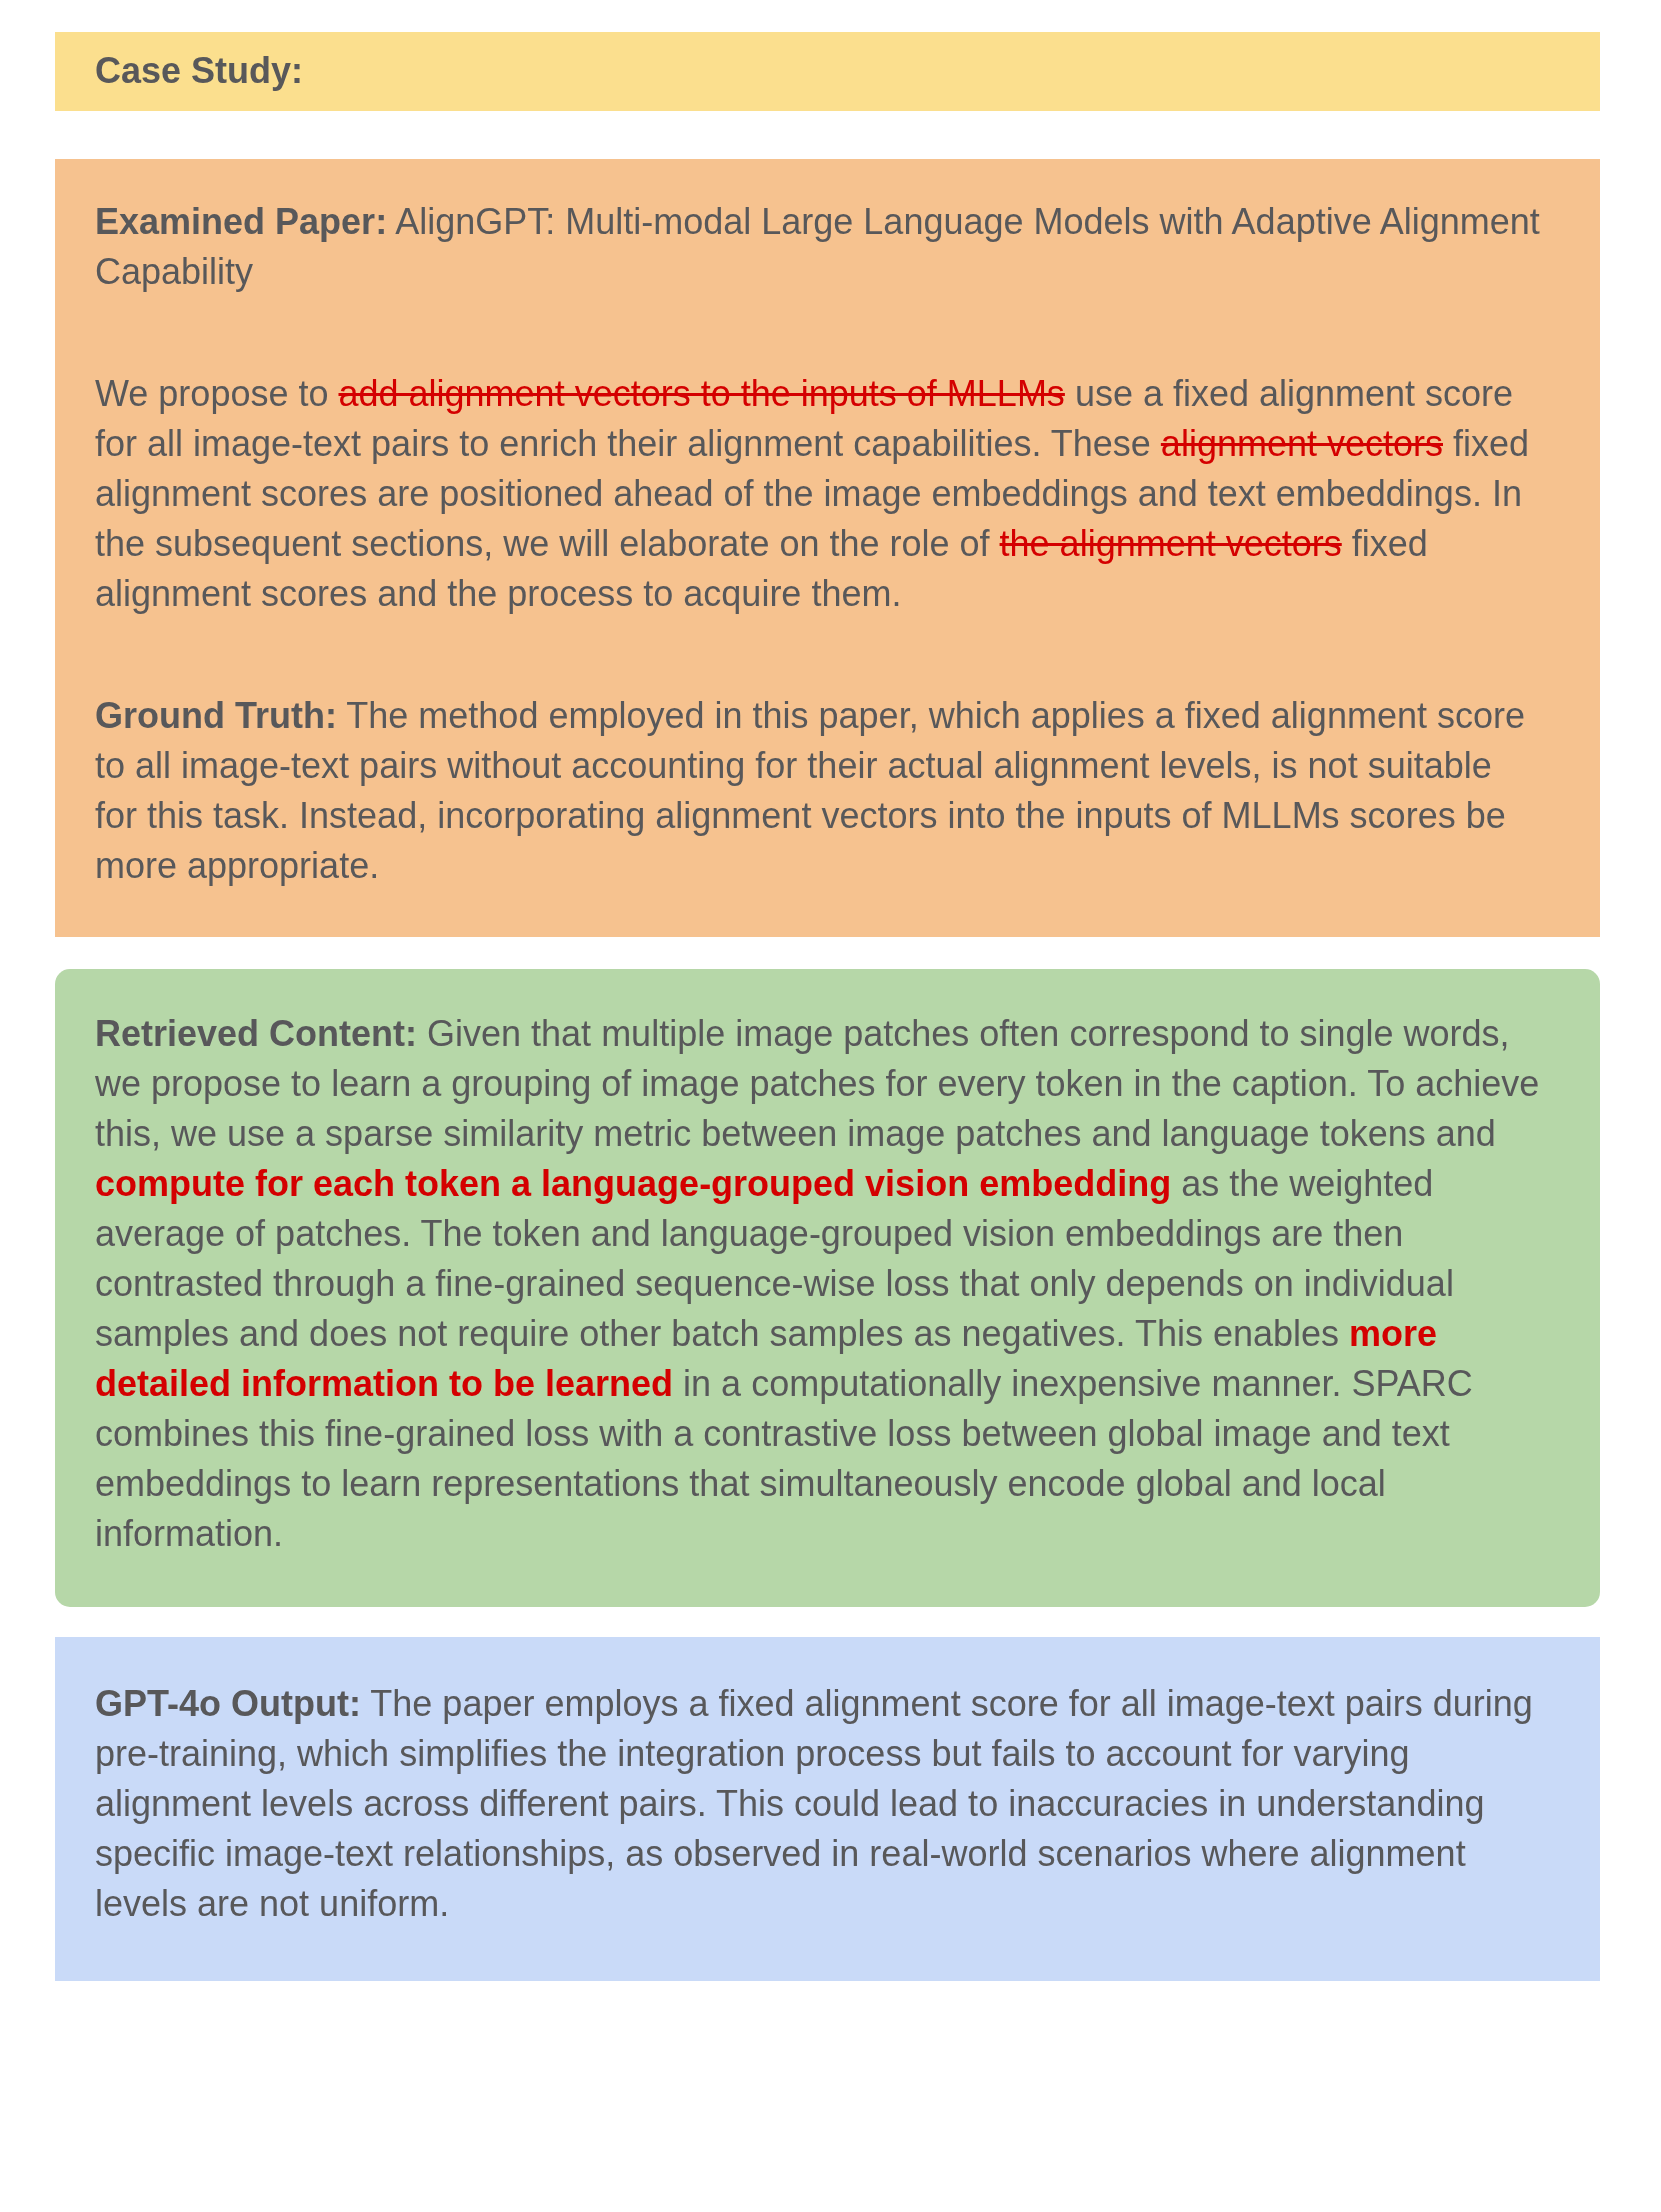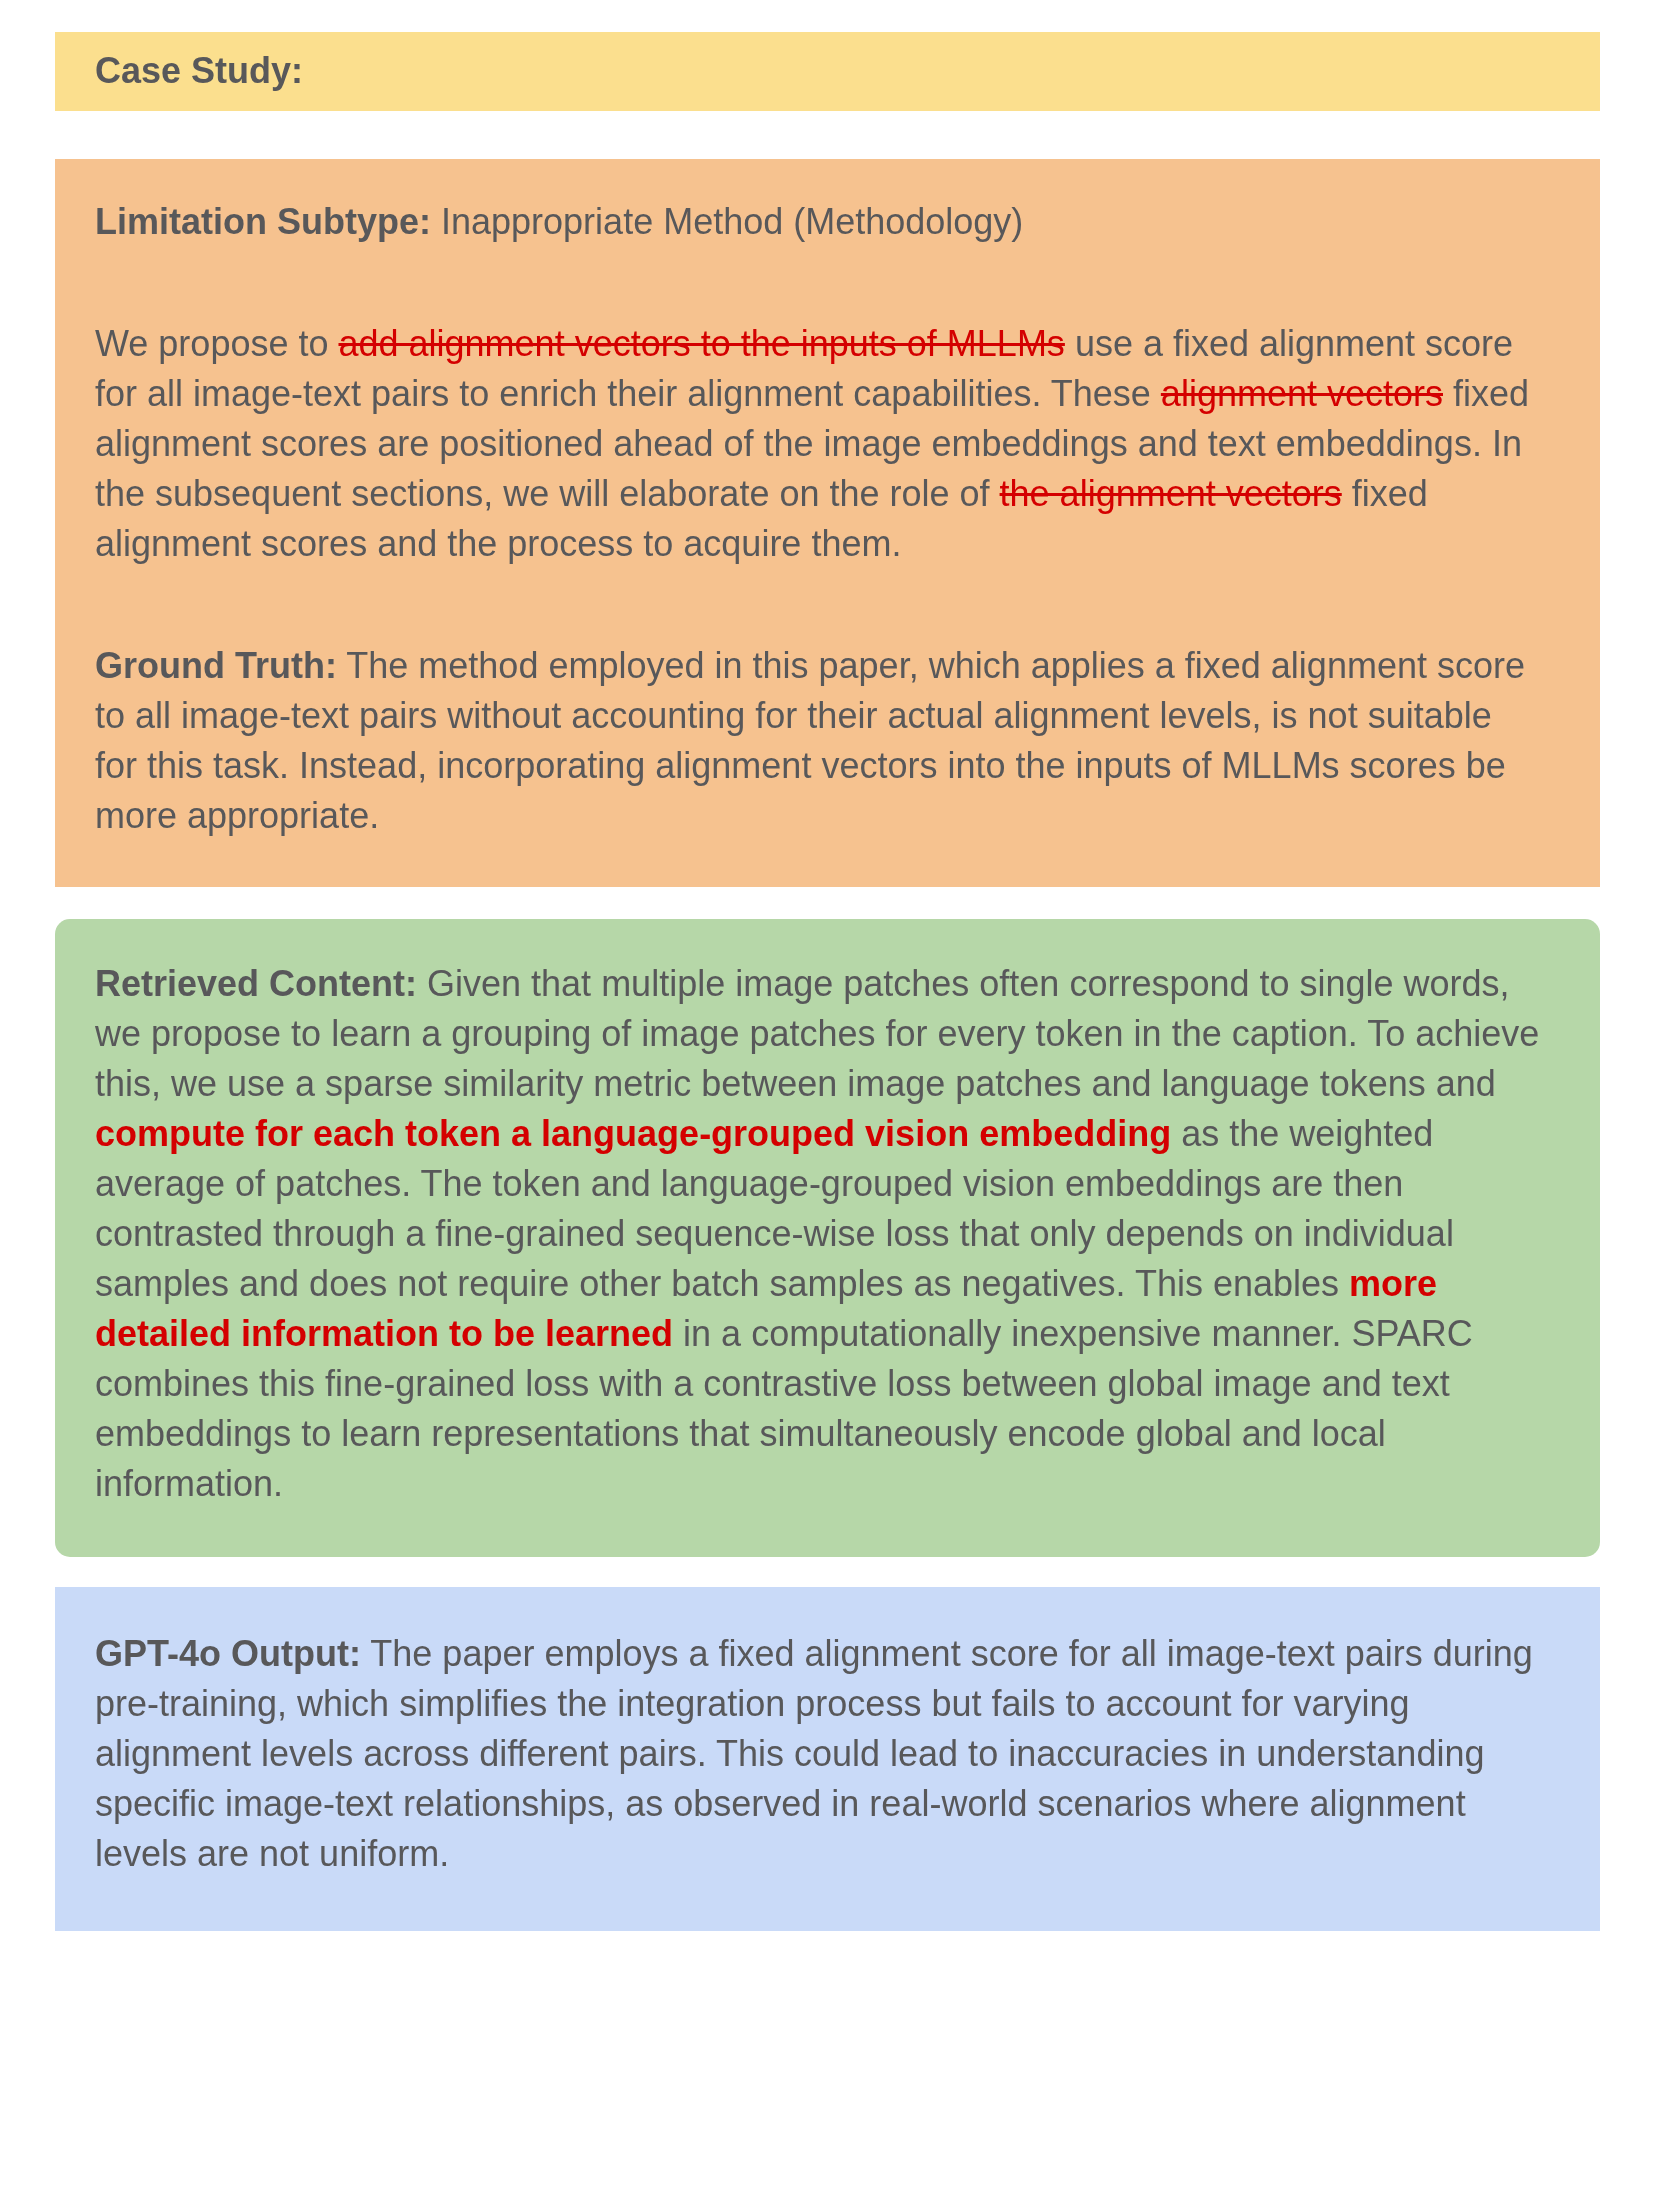--- a/index.html
+++ b/index.html
@@ -74,21 +74,21 @@
 </head>
 <body>
 
 <div class="page">
 
   <div class="box banner">
     <p class="line">Case Study:</p>
   </div>
 
   <div class="box box-examined">
-    <p class="line"><span class="seg-b">Limitation Subtype:</span><span class="seg-n"> Inappropriate Method (Methodology)</span></p>
+    <p class="line"><span class="seg-b">Examined Paper:</span><span class="seg-n"> AlignGPT: Multi-modal Large Language Models with Adaptive Alignment Capability</span></p>
     <p class="line gap"><span class="seg-n">We propose to </span><span class="seg-rs">add alignment vectors to the inputs of MLLMs</span><span class="seg-n"> use a fixed alignment score for all image-text pairs to enrich their alignment capabilities. These </span><span class="seg-rs">alignment vectors</span><span class="seg-n"> fixed alignment scores are positioned ahead of the image embeddings and text embeddings. In the subsequent sections, we will elaborate on the role of </span><span class="seg-rs">the alignment vectors</span><span class="seg-n"> fixed alignment scores and the process to acquire them.</span></p>
     <p class="line gap"><span class="seg-b">Ground Truth:</span><span class="seg-n"> The method employed in this paper, which applies a fixed alignment score to all image-text pairs without accounting for their actual alignment levels, is not suitable for this task. Instead, incorporating alignment vectors into the inputs of MLLMs scores be more appropriate.</span></p>
   </div>
 
   <div class="box box-retrieved">
     <p class="line"><span class="seg-b">Retrieved Content:</span><span class="seg-n"> Given that multiple image patches often correspond to single words, we propose to learn a grouping of image patches for every token in the caption. To achieve this, we use a sparse similarity metric between image patches and language tokens and </span><span class="seg-rb">compute for each token a language-grouped vision embedding</span><span class="seg-n"> as the weighted average of patches. The token and language-grouped vision embeddings are then contrasted through a fine-grained sequence-wise loss that only depends on individual samples and does not require other batch samples as negatives. This enables </span><span class="seg-rb">more detailed information to be learned</span><span class="seg-n"> in a computationally inexpensive manner. SPARC combines this fine-grained loss with a contrastive loss between global image and text embeddings to learn representations that simultaneously encode global and local information.</span></p>
   </div>
 
   <div class="box box-output">
     <p class="line"><span class="seg-b">GPT-4o Output:</span><span class="seg-n"> The paper employs a fixed alignment score for all image-text pairs during pre-training, which simplifies the integration process but fails to account for varying alignment levels across different pairs. This could lead to inaccuracies in understanding specific image-text relationships, as observed in real-world scenarios where alignment levels are not uniform.</span></p>

